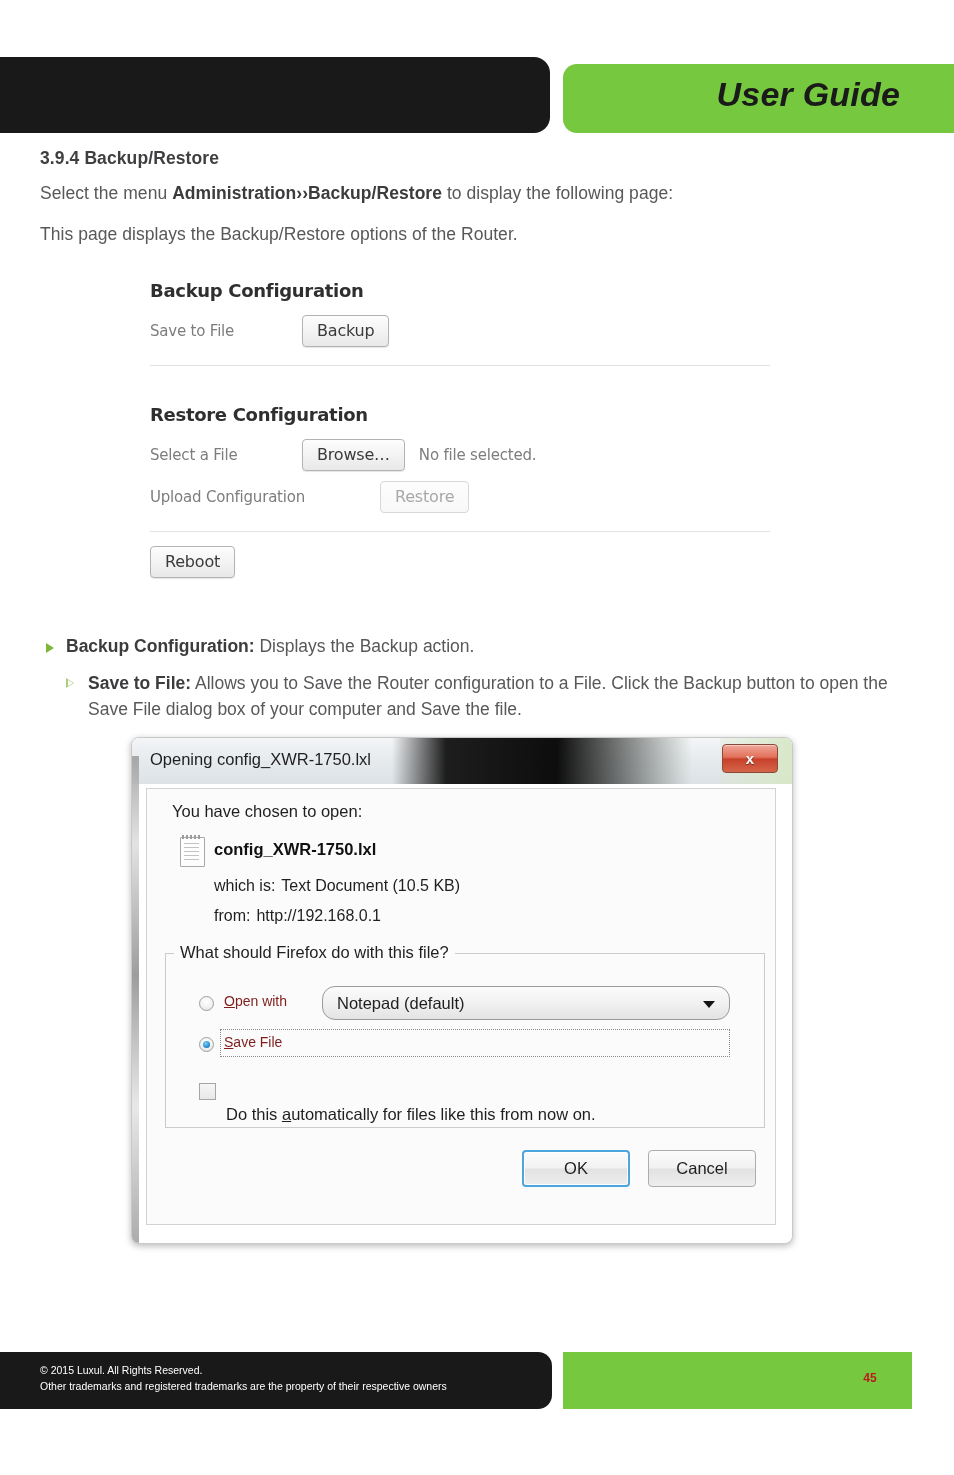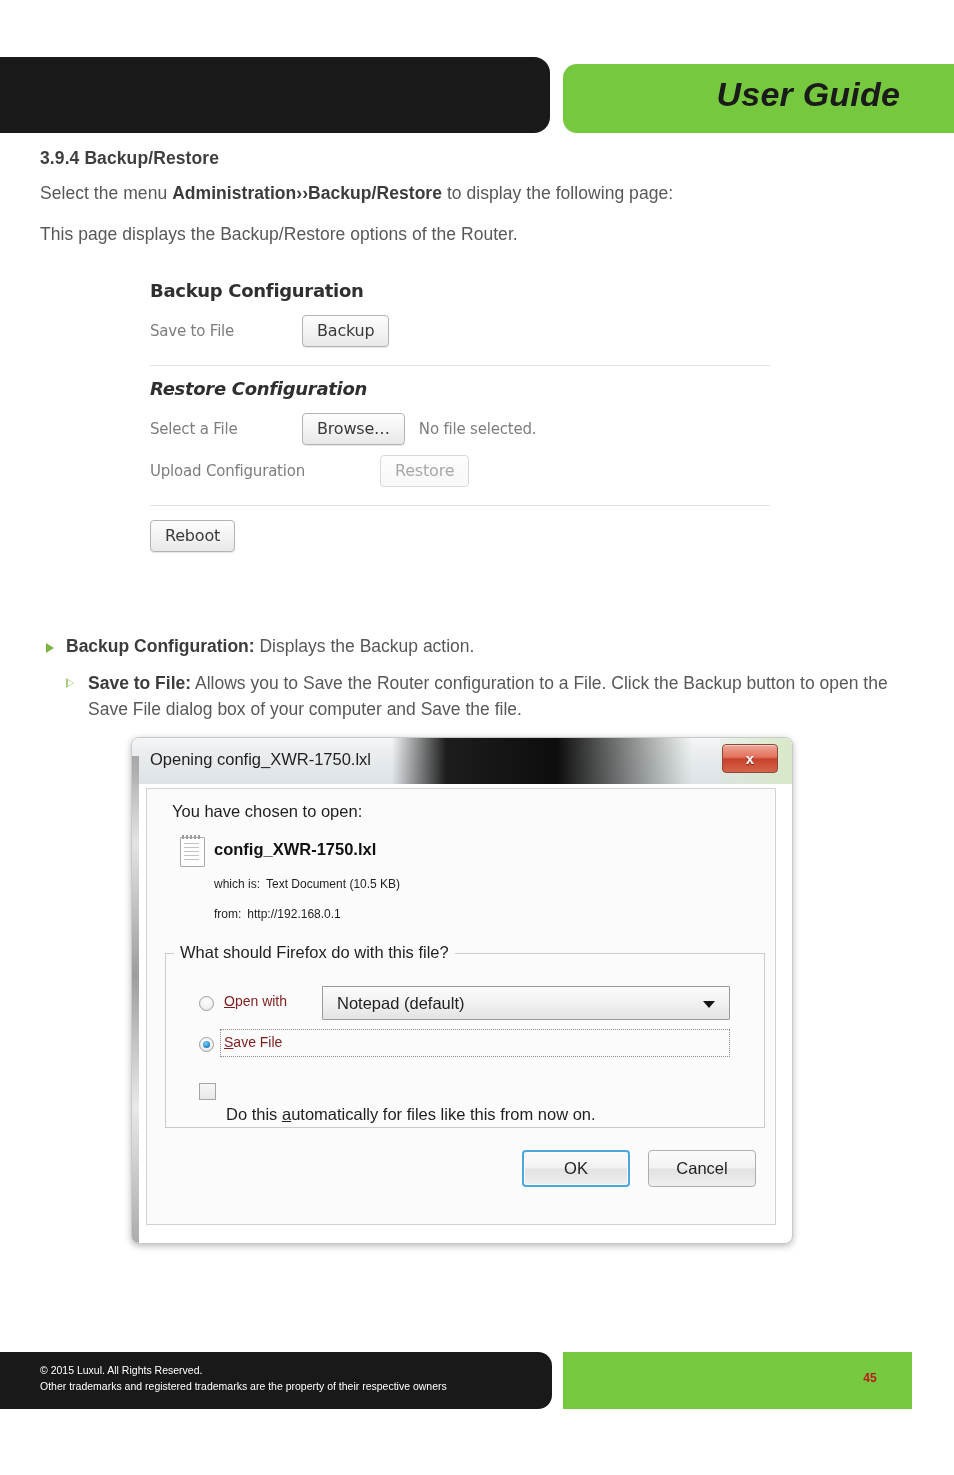--- a/index.html
+++ b/index.html
@@ -291,21 +291,21 @@
   .ff-filename {
     position: absolute;
     left: 82px; top: 102px;
     font-size: 16.5px;
     font-weight: bold;
     color: #101010;
   }
   .ff-kv {
     position: absolute;
     left: 82px;
-    font-size: 12px;
+    font-size: 16px;
     color: #1f1f1f;
   }
   .ff-kv.r1 { top: 139px; }
   .ff-kv.r2 { top: 169px; }
   .ff-kv .k { display: inline-block; }
   .ff-kv .v { margin-left: 6px; }
 
   .ff-fieldset {
     position: absolute;
     left: 33px; top: 215px;
@@ -346,21 +346,21 @@
   }
   .ff-radio-label.l-open { left: 92px; top: 255px; }
   .ff-radio-label.l-save { left: 92px; top: 296px; }
   .ff-radio-label u { text-decoration: underline; }
 
   .ff-select {
     position: absolute;
     left: 190px; top: 248px;
     width: 408px; height: 34px;
     border: 1px solid #9a9a9a;
-    border-radius: 1px;
+    border-radius: 13px;
     background: linear-gradient(to bottom, #fbfbfb 0%, #f1f1f1 52%, #e3e3e3 100%);
     box-sizing: border-box;
   }
   .ff-select-text {
     position: absolute;
     left: 14px; top: 7px;
     font-size: 16.5px;
     color: #1f1f1f;
   }
   .ff-select-arrow {
@@ -467,21 +467,21 @@
 </div>
 
 <div class="router-shot">
   <div class="rs-title">Backup Configuration</div>
   <div class="rs-row">
     <span class="rs-label w1">Save to File</span>
     <span class="rs-btn">Backup</span>
   </div>
   <hr class="rs-hr">
 
-  <div class="rs-title" style="margin-top:12px;font-style:italic;">Restore Configuration</div>
+  <div class="rs-title" style="margin-top:38px;">Restore Configuration</div>
   <div class="rs-row">
     <span class="rs-label w2">Select a File</span>
     <span class="rs-btn">Browse…</span>
     <span class="rs-note">No file selected.</span>
   </div>
   <div class="rs-row" style="margin-top:10px;">
     <span class="rs-label w3">Upload Configuration</span>
     <span class="rs-btn disabled">Restore</span>
   </div>
   <hr class="rs-hr">

